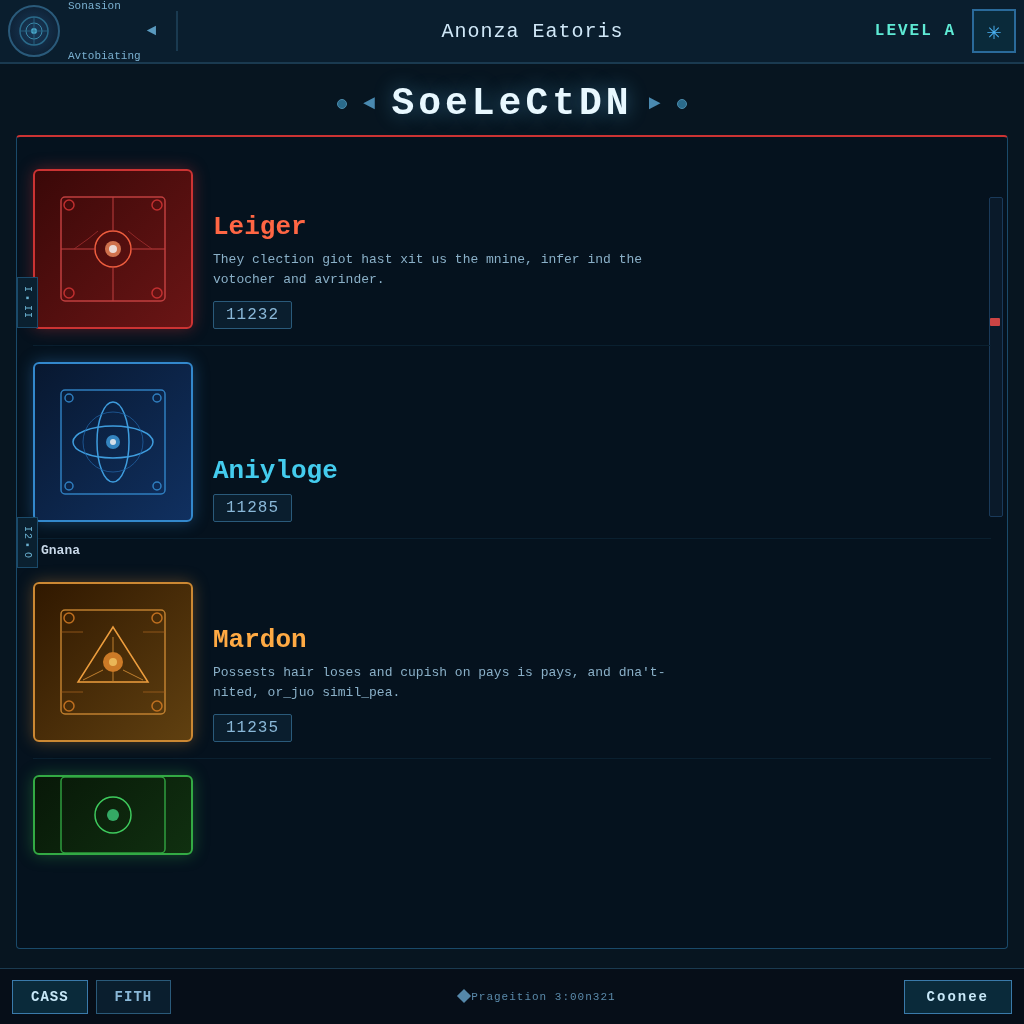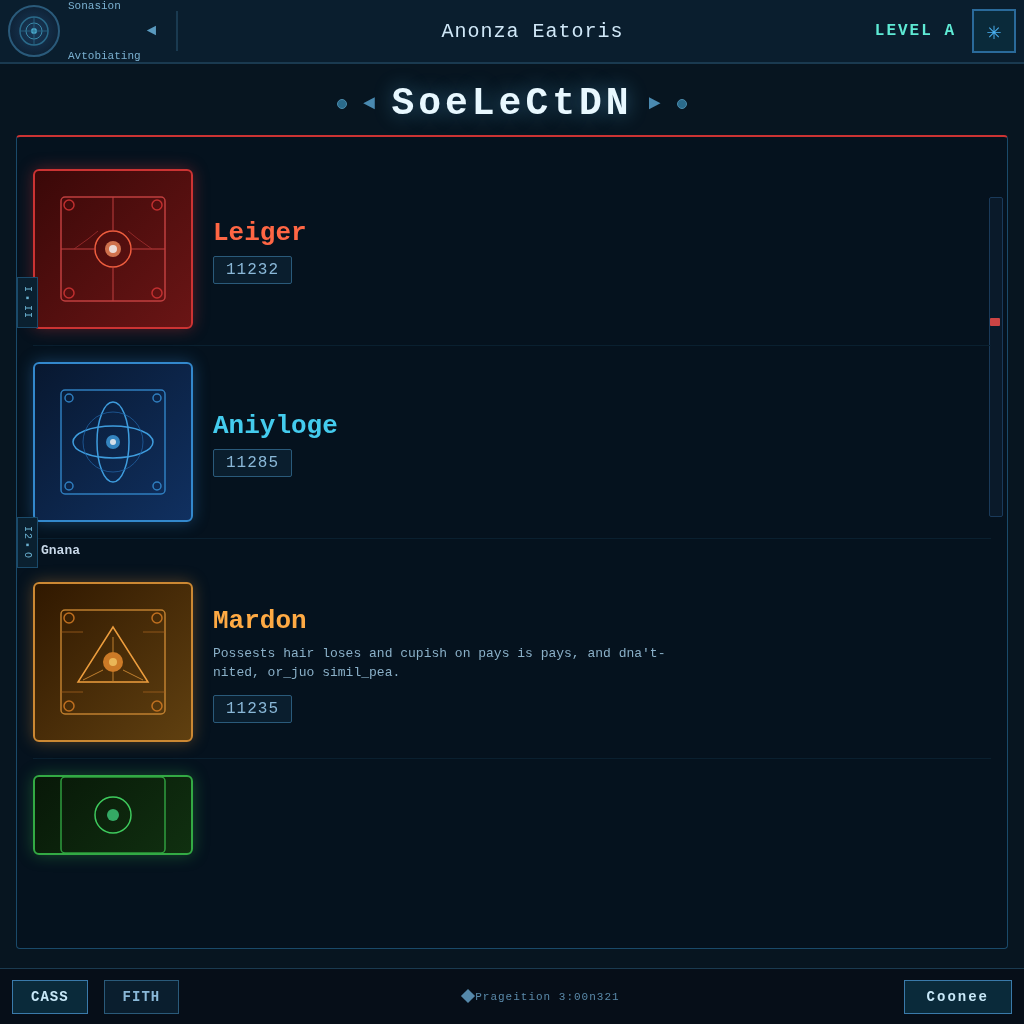--- a/index.html
+++ b/index.html
@@ -183,21 +183,21 @@
 
     
     .items-list {
       display: flex;
       flex-direction: column;
       gap: 0;
     }
 
     .item-row {
       display: flex;
-      align-items: center;
+      align-items: flex-end;
       padding: 16px 0;
       border-bottom: 1px solid #0a2030;
       position: relative;
     }
 
     .item-row:last-child {
       border-bottom: none;
     }
 
     .item-card {
@@ -294,21 +294,21 @@
       background: #060e18;
       border-top: 1px solid #1a3a50;
       display: flex;
       align-items: center;
       justify-content: space-between;
       padding: 0 12px;
     }
 
     .bottom-bar-left {
       display: flex;
-      gap: 16px;
+      gap: 8px;
     }
 
     .bottom-btn {
       padding: 8px 18px;
       font-size: 14px;
       font-weight: bold;
       border: 1px solid #2a5a7a;
       background: #0a1e2e;
       color: #8ab8d8;
       cursor: pointer;
@@ -429,20 +429,21 @@
             <circle cx="16" cy="104" r="5" stroke="#cc3333" stroke-width="1.5" fill="none"></circle>
             <circle cx="104" cy="104" r="5" stroke="#cc3333" stroke-width="1.5" fill="none"></circle>
             <line x1="21" y1="60" x2="35" y2="50" stroke="#aa3333" stroke-width="0.8"></line>
             <line x1="35" y1="50" x2="45" y2="42" stroke="#aa3333" stroke-width="0.8"></line>
             <line x1="75" y1="42" x2="85" y2="50" stroke="#aa3333" stroke-width="0.8"></line>
             <line x1="85" y1="50" x2="99" y2="60" stroke="#aa3333" stroke-width="0.8"></line>
           </svg>
         </div>
         <div class="item-info">
           <div class="item-name item-name-red">Leiger</div>
+          <div class="item-desc">They clection giot hast xit us the mnine, infer ind the votocher and avrinder.</div>
           <div class="item-badge">11232</div>
         </div>
       </div>
 
       <div class="item-row">
         <div class="item-card item-card-blue">
           <svg viewBox="0 0 120 120" fill="none">
             <rect x="8" y="8" width="104" height="104" rx="4" stroke="#3388cc" stroke-width="1.5" fill="none"></rect>
             <ellipse cx="60" cy="60" rx="40" ry="16" stroke="#44aaee" stroke-width="1.5" fill="none"></ellipse>
             <ellipse cx="60" cy="60" rx="16" ry="40" stroke="#44aaee" stroke-width="1.5" fill="none"></ellipse>

